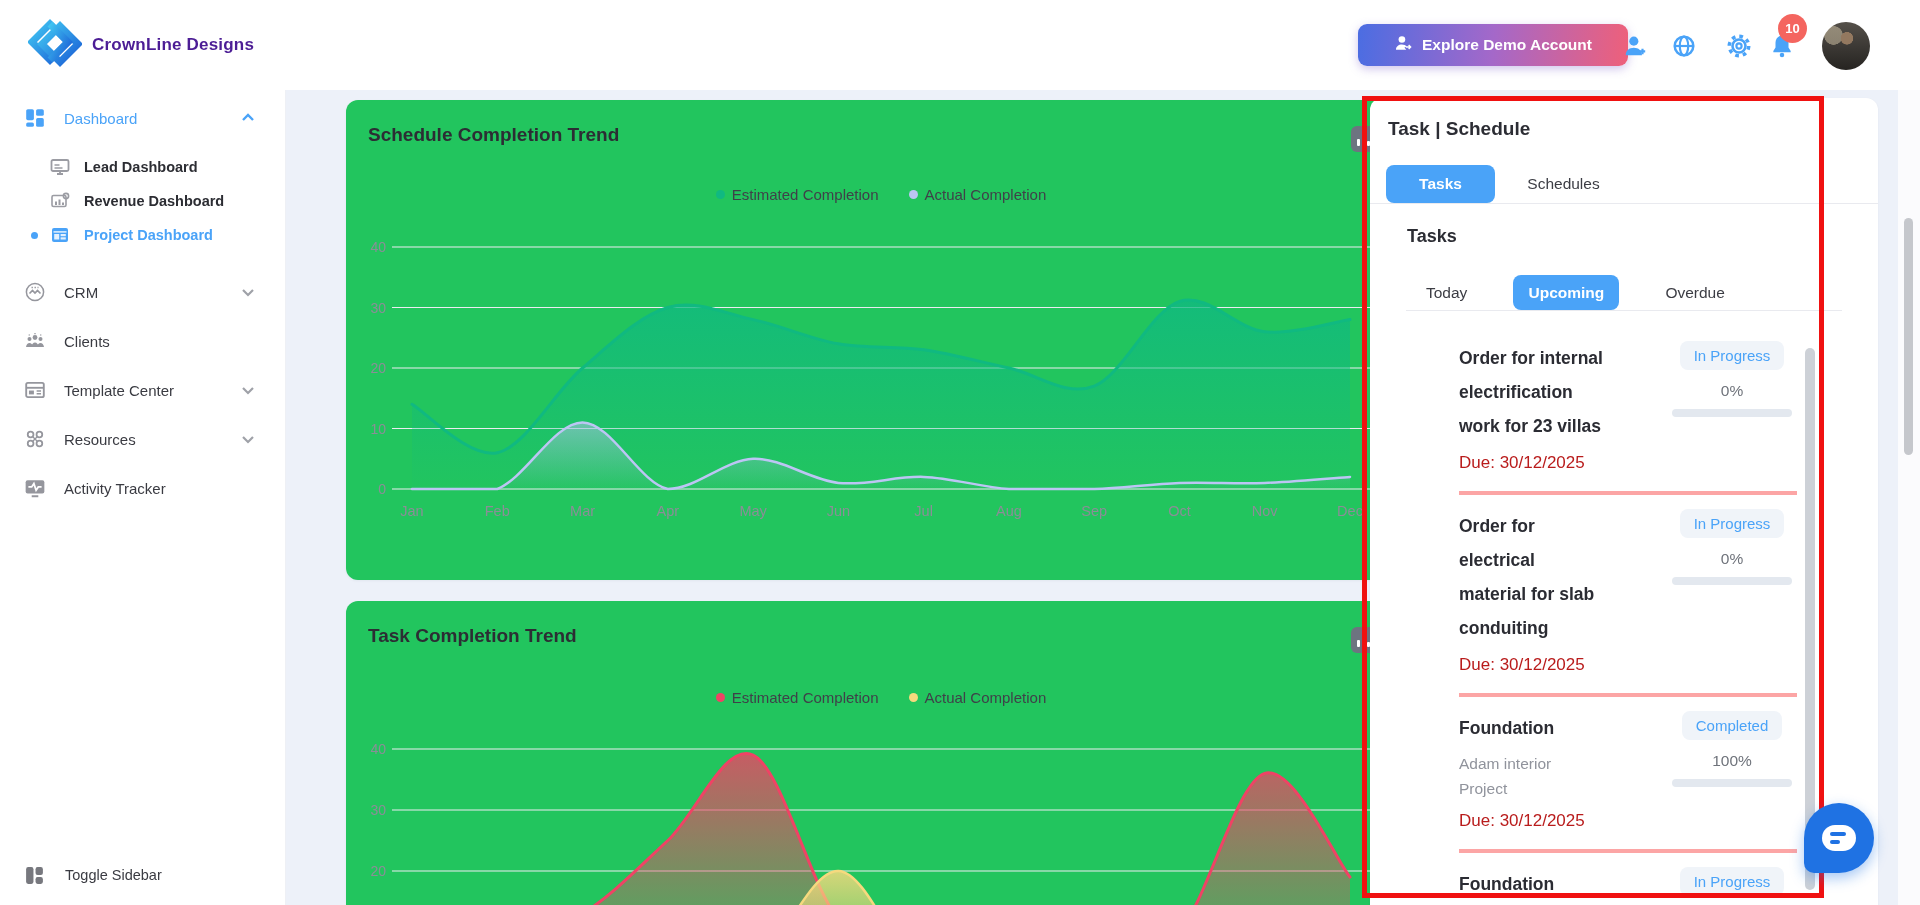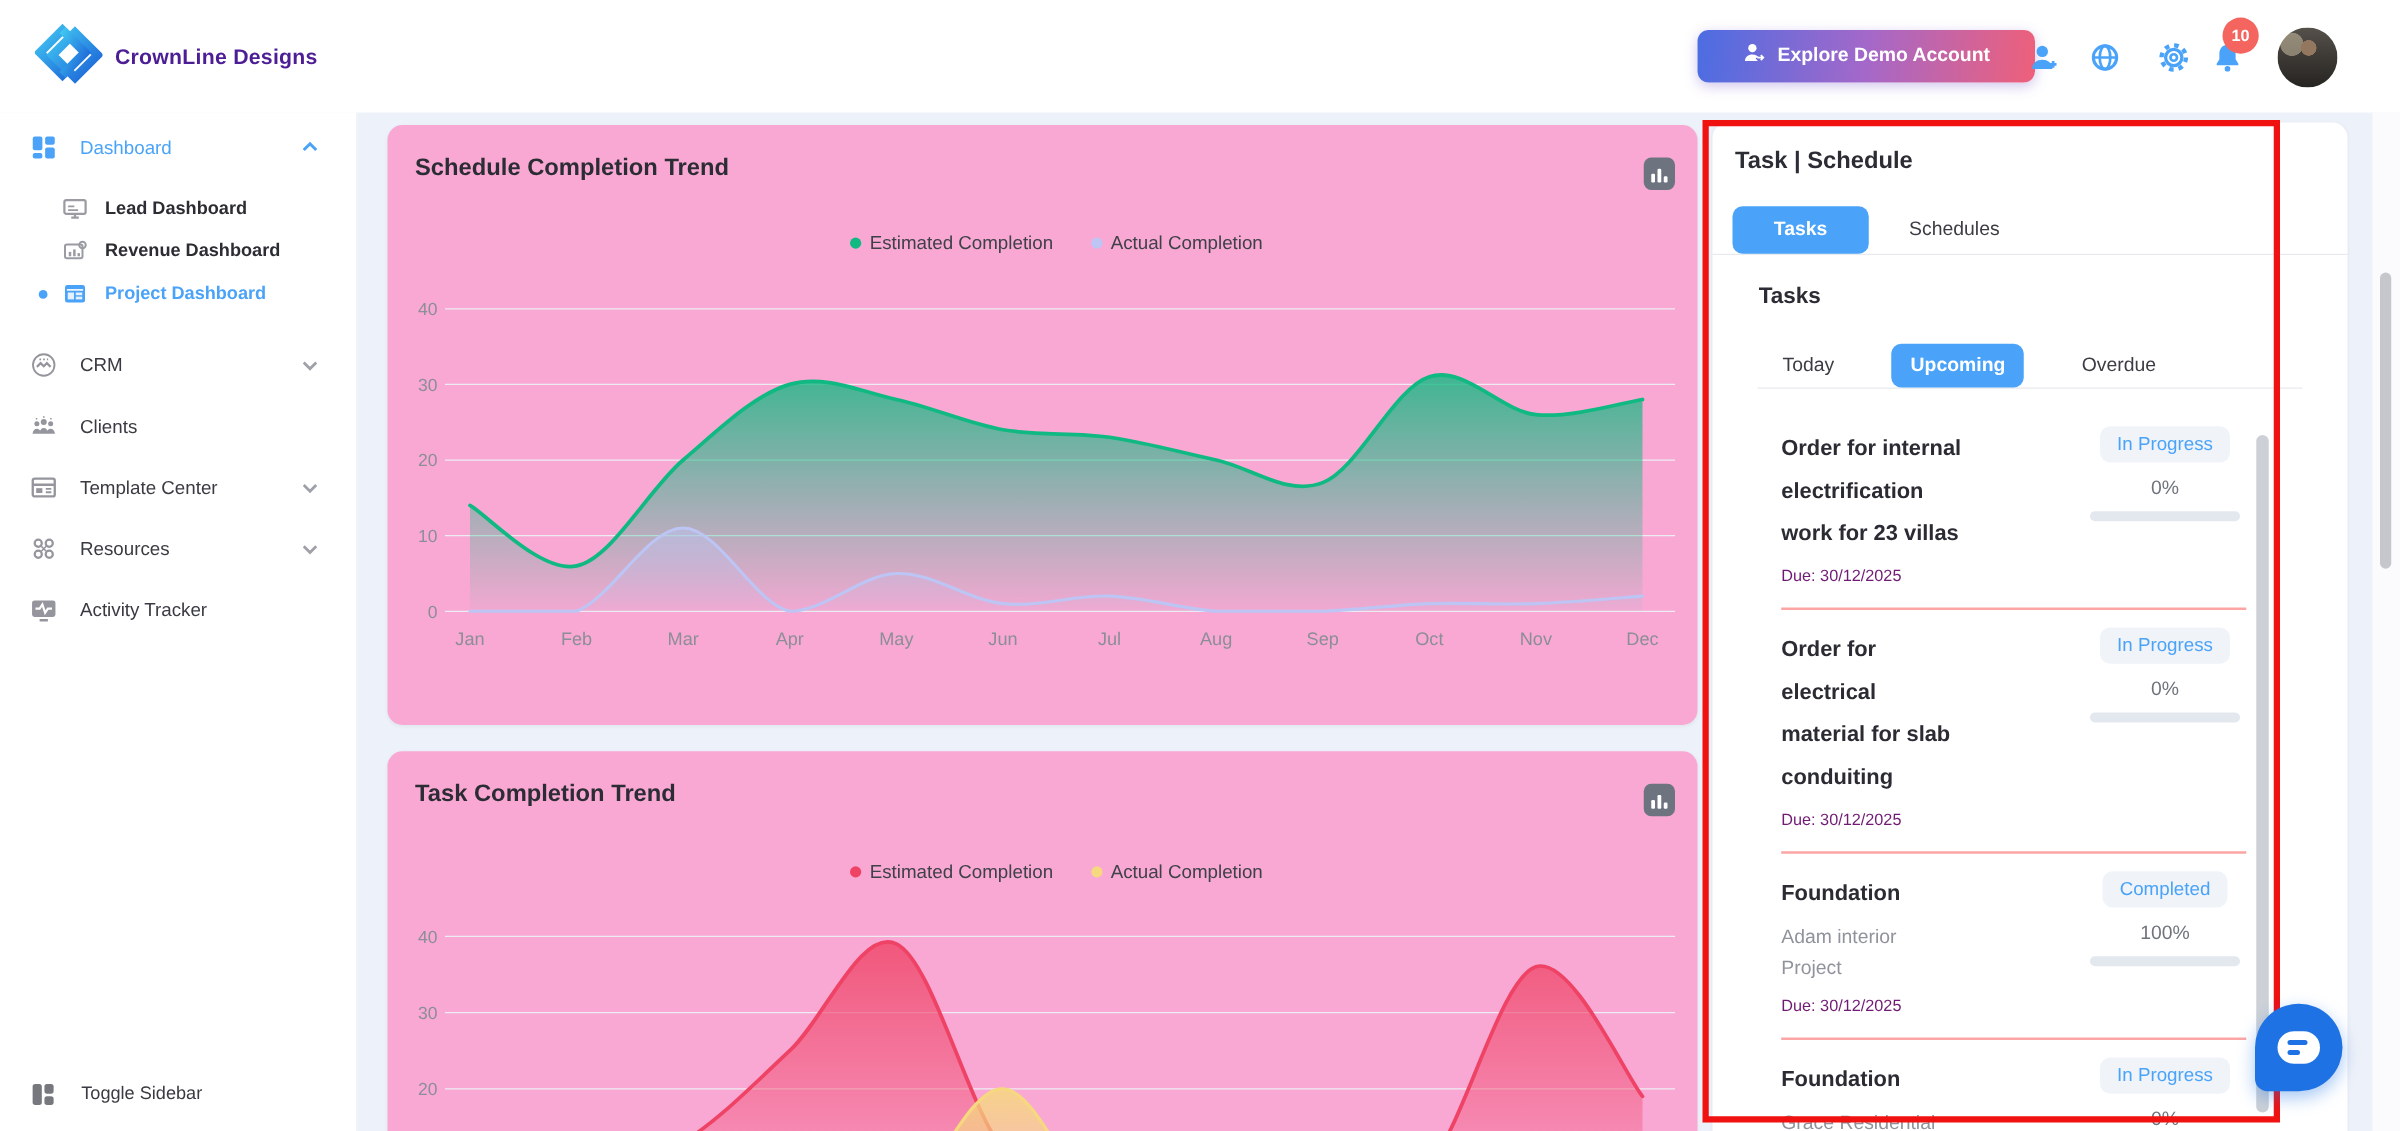--- a/index.html
+++ b/index.html
@@ -43,21 +43,21 @@
   .subrow.active .slabel { color:var(--accent,#4aa3f8); }
   .subrow.active .sicon { color:var(--accent,#4aa3f8); }
   .subrow .bullet { position:absolute; left:31px; top:12px; width:7px; height:7px; border-radius:50%; background:var(--accent,#4aa3f8); }
   .mt18{margin-top:18px;} .mt4{margin-top:4px;} .mt26{margin-top:26px;} .mt17{margin-top:17px;}
   .toggle-row { position:absolute; left:0; bottom:14px; width:100%; display:flex; align-items:center; padding-left:24px; height:32px; cursor:pointer; }
   .toggle-row .sicon { width:21px; height:21px; color:#77787e; }
   .toggle-row .sicon svg{ width:100%; height:100%; display:block; }
   .toggle-row .slabel { margin-left:20px; font-size:14.5px; color:#3a3b42; }
 
   
-  .card { position:absolute; background:#f9a8d4; border-radius:12px; box-shadow:0 1px 3px rgba(25,35,60,.05); }
+  .card { position:absolute; background:#22c55e; border-radius:12px; box-shadow:0 1px 3px rgba(25,35,60,.05);margin-left:36px; }
   #card1 { left:310px; top:100px; width:1048px; height:480px; }
   #card2 { left:310px; top:601px; width:1048px; height:540px; }
   .card-title { position:absolute; left:22px; top:24px; font-size:19px; font-weight:700; color:#2c2d34; }
   .chart-btn { position:absolute; right:18px; top:26px; width:25px; height:26px; border-radius:6px; border:none;
     background:#6d7480; cursor:pointer; display:flex; align-items:flex-end; justify-content:center; gap:2px; padding-bottom:6px; }
   .chart-btn i { display:block; width:3px; background:#fff; border-radius:1px; }
   .legend { position:absolute; left:66px; top:86px; width:938px; display:flex; justify-content:center; gap:30px; }
   .legend-item { display:flex; align-items:center; gap:7px; font-size:15px; color:#3f4149; cursor:pointer; }
   .legend-dot { width:9px; height:9px; border-radius:50%; display:inline-block; }
   .chart-svg { position:absolute; left:0; top:0; }
@@ -69,26 +69,26 @@
   .panel-title { margin:20px 0 0 18px; font-size:19px; font-weight:700; color:#2c2d34; }
   .ptabs { margin-top:25px; padding-left:16px; display:flex; align-items:stretch; height:39px; border-bottom:1.5px solid #e9eaef; }
   .ptab { border:none; background:transparent; font-family:inherit; font-size:15.5px; color:#3c3d44; cursor:pointer; padding:0 10px; min-width:109px; }
   .ptab.active { background:var(--accent,#4aa3f8); color:#fff; font-weight:700; border-radius:8px; }
   .ptab + .ptab { margin-left:14px; }
   .section-title { margin:22px 0 0 37px; font-size:18px; font-weight:700; color:#2c2d34; }
   .subtabs { margin:28px 36px 0 36px; display:flex; gap:26px; height:36px; border-bottom:1.5px solid #e9eaef; align-items:stretch; }
   .subtab { border:none; background:transparent; font-family:inherit; font-size:15.5px; color:#3c3d44; cursor:pointer; padding:0 20px; }
   .subtab.active { background:var(--accent,#4aa3f8); color:#fff; font-weight:700; border-radius:8px; width:106px; padding:0; }
   .task-list { margin-top:16px; padding:0 81px 0 55px; }
-  .task-row { display:flex; padding:14px 0 18px 0; border-bottom:2px solid #fca5a5; cursor:pointer; }
+  .task-row { display:flex; padding:14px 0 18px 0; border-bottom:4px solid #fca5a5; cursor:pointer;margin-left:34px; }
   .task-left { flex:1; padding-right:12px; }
   .task-title { font-size:17.5px; font-weight:700; color:#2b2c33; line-height:34px; white-space:pre-line; }
   .task-sub { font-size:15.5px; color:#90939c; line-height:25px; margin-top:6px; white-space:pre-line; }
   .task-sub:empty { display:none; }
-  .task-due { font-size:13px; color:#701a75; margin-top:10px; }
+  .task-due { font-size:17px; color:#b91c1c; margin-top:10px; }
   .task-due:empty { display:none; }
   .task-right { width:130px; display:flex; flex-direction:column; align-items:center; }
   .status-badge { background:var(--badge_bg,#f0f4f9); color:var(--accent,#4aa3f8); font-size:15px; padding:6px 14px; border-radius:8px; white-space:nowrap; }
   .task-pct { font-size:15.5px; color:#6f737b; margin-top:12px; }
   .task-bar { width:120px; height:8px; border-radius:5px; background:var(--progress_track,#e3e8ef); margin-top:9px; overflow:hidden; }
   .task-fill { height:100%; border-radius:5px; background:linear-gradient(90deg, var(--progress_fill,#62c8f5,#1c7fd6)); }
   .panel-scroll { position:absolute; left:435px; top:250px; width:10px; height:542px; border-radius:5px; background:#cdd1d7; cursor:pointer; }
 
   
   .annotation { position:absolute; left:1362px; top:96px; width:462px; height:802px; border:5px solid var(--annotation_red,#f01111);

